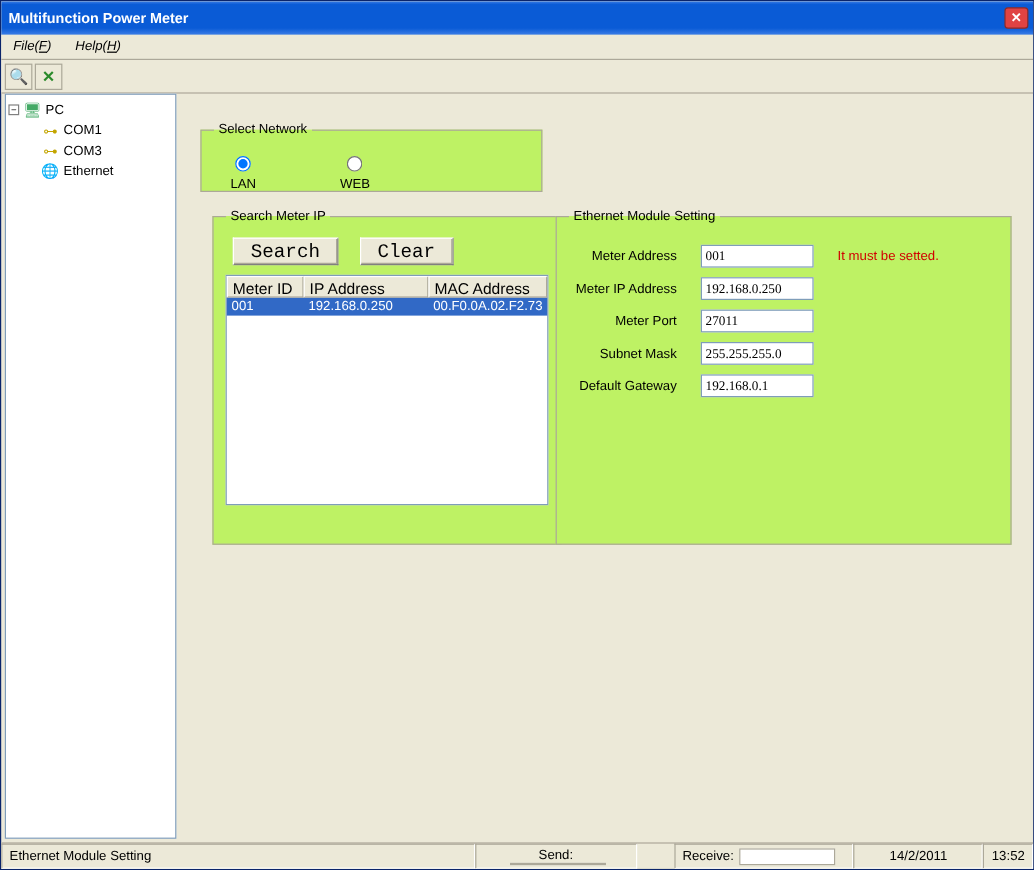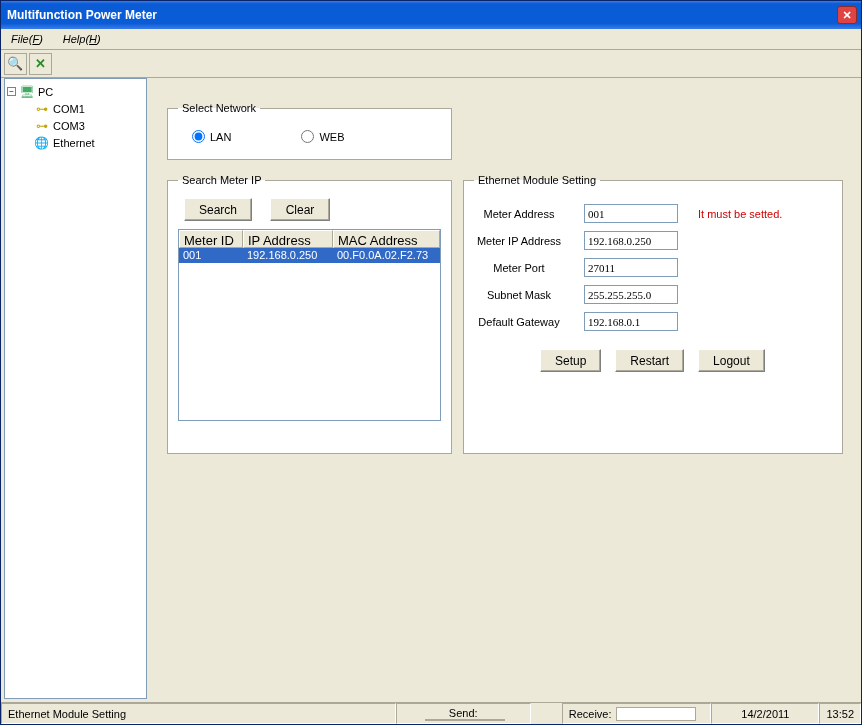--- a/index.html
+++ b/index.html
@@ -38,47 +38,47 @@
   .treeline.indent1 { padding-left:15px; }
   .expander { width:9px; height:9px; border:1px solid #808080; display:flex; align-items:center; justify-content:center; font-size:8px; line-height:1; color:#000; background:#fff; }
   .node-icon { width:16px; height:14px; display:flex; align-items:center; justify-content:center; font-size:12px; }
   .pc-ico { color:#4a6; }
   .com-ico { color:#c4a500; }
   .eth-ico { color:#2a6ab3; }
 
   
   .main { position:absolute; left:152px; top:0; right:6px; bottom:3px; }
 
-  fieldset.grp { border:1px solid #aca899; margin:0; padding:10px 10px 14px 10px; background:#ffffff; position:absolute; }
+  fieldset.grp { border:1px solid #aca899; margin:0; padding:10px 10px 14px 10px; background:#bef264; position:absolute; }
   fieldset.grp legend { padding:0 4px; font-size:11px; }
 
   .grp.selnet { left:14px; top:24px; width:285px; height:58px; }
   .radio-row { display:flex; align-items:center; gap:70px; padding:6px 10px 0 14px; }
-  .radiowrap { display:flex; align-items:center; gap:5px; }
+  .radiowrap { display:flex; align-items:center; gap:5px;flex-direction:column; }
   .radiowrap input { margin:0; }
 
-  .grp.search { left:14px; top:96px; width:285px; height:280px; }
+  .grp.search { left:24px; top:96px; width:285px; height:280px; }
   .btnrow { display:flex; gap:18px; padding:2px 0 8px 6px; }
   .winbtn {
     height:23px; min-width:60px; background:#ece9d8; border:1px solid #404040;
     border-top-color:#fff; border-left-color:#fff; border-right-color:#808080; border-bottom-color:#808080;
     box-shadow: inset -1px -1px 0 #aca899, inset 1px 1px 0 #ece9d8;
-    font-family:Liberation Sans, sans-serif; font-size:12px; padding:0 14px; cursor:pointer;
+    font-family:Liberation Mono, monospace; font-size:16px; padding:0 14px; cursor:pointer;
   }
 
   .listbox { border:1px solid #7f9db9; background:#fff; height:192px; }
   .lh { display:flex; background:#ece9d8; height:18px; }
   .lh .col { border-right:1px solid #aca899; border-bottom:1px solid #aca899; border-top:1px solid #fff; border-left:1px solid #fff; padding:2px 4px; font-size:13px; }
   .row.sel { background:#3169c6; color:#fff; display:flex; height:15px; }
   .row .cell { padding:1px 4px; font-size:11px; }
-  .c1{ width:64px;} .c2{ width:90px;} .c3{ flex:1;}
+  .c1{ width:64px;} .c2{ width:104px;} .c3{ flex:1;}
 
   .grp.eth { left:310px; top:96px; width:380px; height:280px; }
   .frow { display:flex; align-items:center; margin:8px 0; }
-  .flabel { width:110px; text-align:center; padding-right:20px; }
+  .flabel { width:110px; text-align:right; padding-right:20px; }
   .finput {
     width:94px; height:19px; border:1px solid #7f9db9; background:#fff;
     font-family:Tahoma; font-size:11px; padding:2px 3px;
   }
   .finput.ro { background:#ece9d8; color:#808080; }
   .warn { color:#d00000; margin-left:20px; }
   .eth-btns { display:flex; gap:14px; padding:10px 0 0 66px; }
 
   
   .statusbar {
@@ -192,25 +192,20 @@
       </div>
       <div class="frow">
         <div class="flabel">Subnet Mask</div>
         <input class="finput" value="255.255.255.0" style="">
       </div>
       <div class="frow">
         <div class="flabel">Default Gateway</div>
         <input class="finput" value="192.168.0.1" style="">
       </div>
 
-      <div class="eth-btns">
-        <button class="winbtn">Setup</button>
-        <button class="winbtn">Restart</button>
-        <button class="winbtn">Logout</button>
-      </div>
     </fieldset>
 
   </div>
 </div>
 
 <div class="statusbar">
   <div class="cell" style="width:410px;">Ethernet Module Setting</div>
   <div class="cell" style="width:140px;flex-direction:column;">
     <span>Send:</span>
     <div class="prog"></div>

